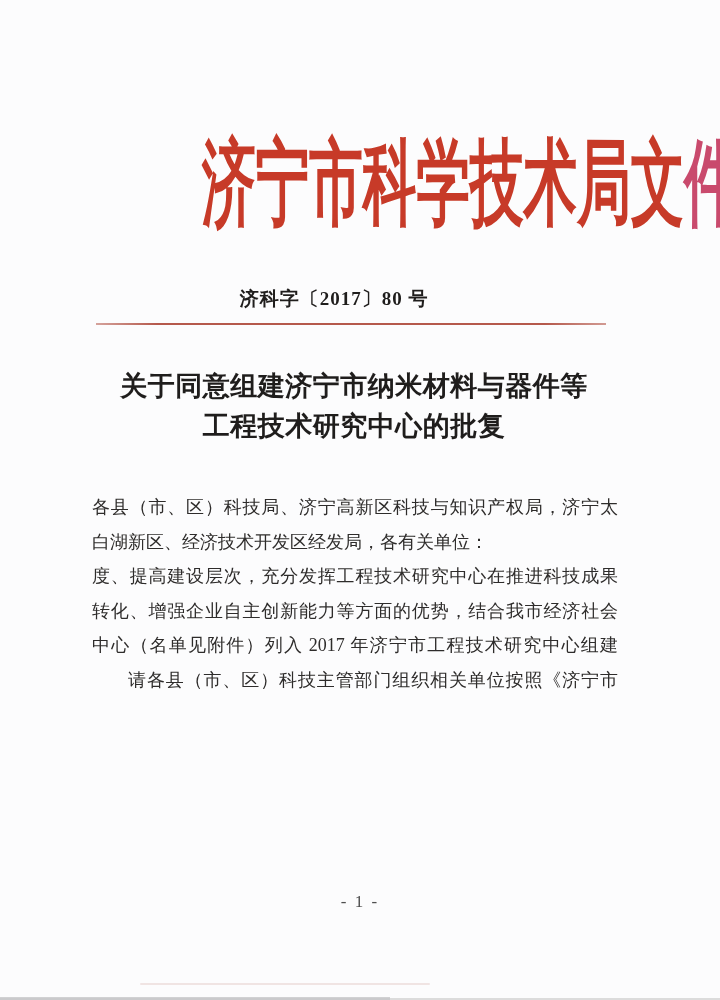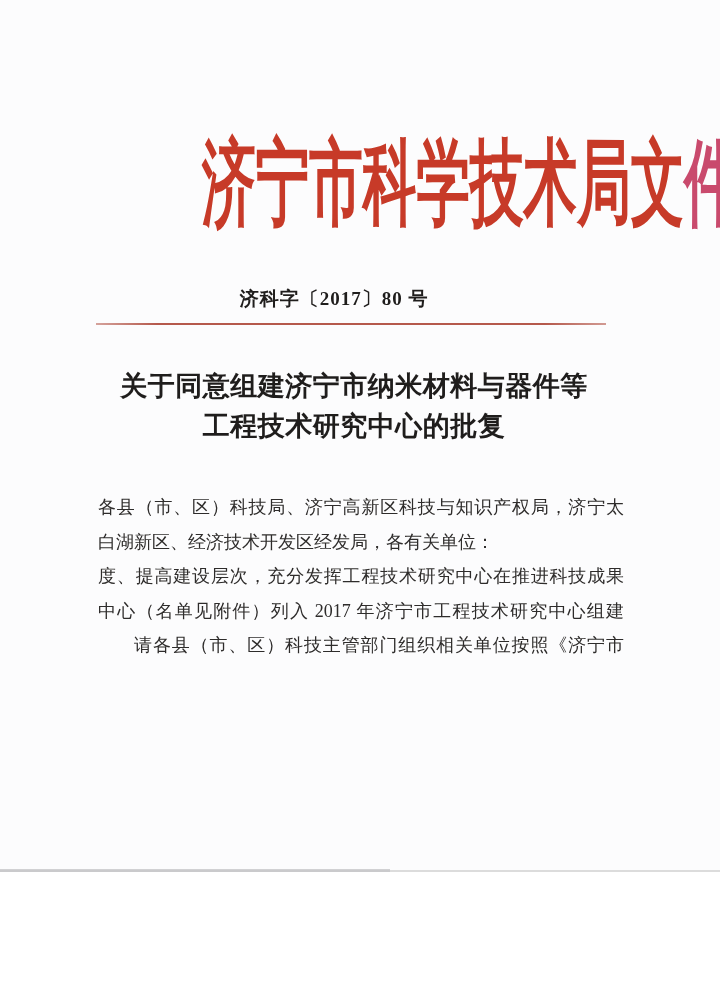--- a/index.html
+++ b/index.html
@@ -12,21 +12,21 @@
     --paper:#fcfcfd;
   }
   *{margin:0;padding:0;box-sizing:border-box;}
   html,body{width:720px;height:1000px;}
   body{
     background:#fff;
     font-family:"Liberation Serif","DejaVu Serif",serif;
   }
   .page{
     position:relative;
-    width:720px;height:872px;
+    width:720px;height:1000px;
     background:var(--paper);
     overflow:hidden;
     padding-left:39px;
   }
   
   .org-title{
     position:absolute;top:136px;left:0;width:720px;
     text-align:center;line-height:1;
     white-space:nowrap;
   }
@@ -62,21 +62,21 @@
     position:absolute;top:366px;left:0;width:720px;
     text-align:center;
     font-size:27px;font-weight:bold;
     line-height:40px;
     color:var(--heading-text);
     transform:translateX(-6px);
     letter-spacing:0.5px;
   }
   
   .body-text{
-    position:absolute;top:490px;left:98px;
+    position:absolute;top:490px;left:92px;
     width:526px;
     font-size:18px;
     line-height:34.5px;
     color:var(--body-text);
     text-align:justify;
     text-justify:inter-character;
   }
   .body-text .line{display:block;}
   .body-text .line.fill{
     text-align:justify;
@@ -121,20 +121,21 @@
 
   <div class="doc-title">
     <div>关于同意组建济宁市纳米材料与器件等</div>
     <div>工程技术研究中心的批复</div>
   </div>
 
   <div class="body-text" id="body-lines">
       <div class="line fill">各县（市、区）科技局、济宁高新区科技与知识产权局，济宁太</div>
       <div class="line">白湖新区、经济技术开发区经发局，各有关单位：</div>
       <div class="line fill">度、提高建设层次，充分发挥工程技术研究中心在推进科技成果</div>
+      <div class="line fill">转化、增强企业自主创新能力等方面的优势，结合我市经济社会</div>
       <div class="line fill">中心（名单见附件）列入 2017 年济宁市工程技术研究中心组建</div>
       <div class="line indent fill">请各县（市、区）科技主管部门组织相关单位按照《济宁市</div>
     </div>
 
   <div class="footer">- 1 -</div>
 
   <div class="scan-smudge"></div>
   <div class="scan-edge-bottom"></div>
   <div class="scan-edge-bottom-dark"></div>
 

